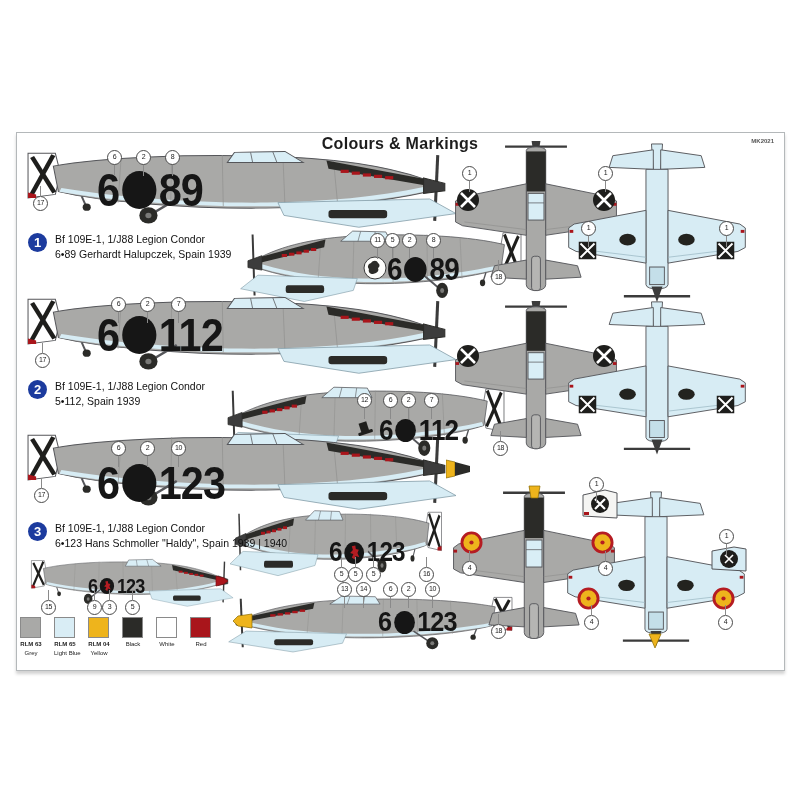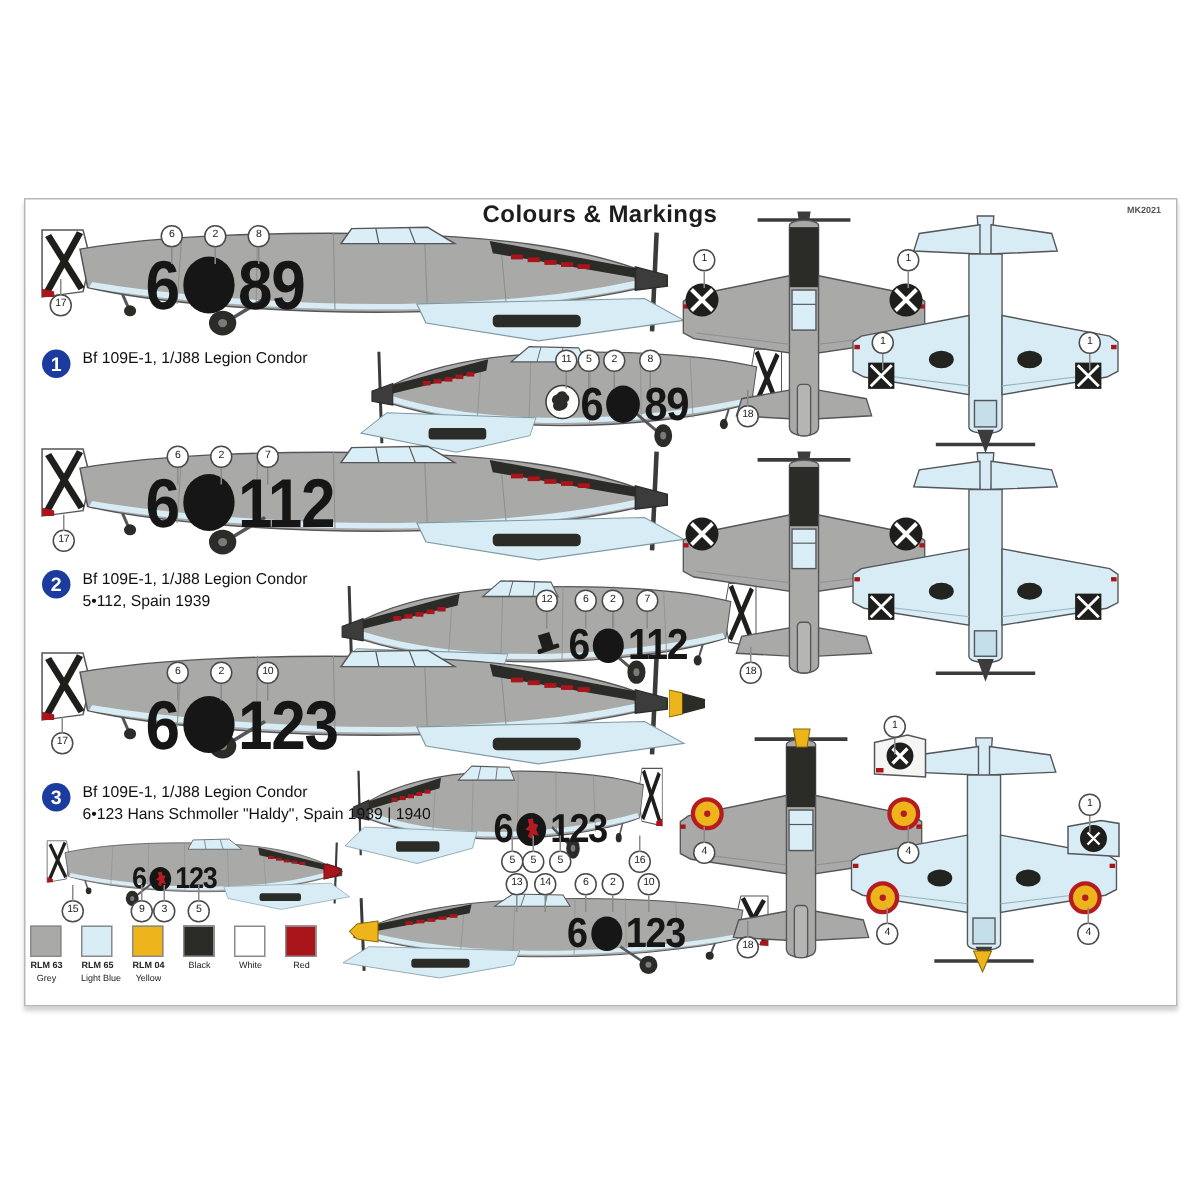--- a/index.html
+++ b/index.html
@@ -154,20 +154,21 @@
 </div>
 <div class="code" style="left:387px;top:254px;font-size:31px">
  <span>6</span>
     <span class="d" style="width:25px;height:25px"></span>
     <span>89</span>
 </div>
 
 <div class="badge" style="left:28px;top:233px">1</div>
 <div class="entry" style="left:55px;top:232px">
  <div>Bf 109E-1, 1/J88 Legion Condor</div>
+ <div>6•89 Gerhardt Halupczek, Spain 1939</div>
 </div>
 
 <svg class="plane" viewBox="0 0 430 92" preserveAspectRatio="none" style="left:25px;top:292px;width:435px;height:84px">
     <use href="#prof"></use>
   </svg>
 <svg class="plane" viewBox="0 0 430 92" preserveAspectRatio="none" style="left:218px;top:382px;width:288px;height:80px">
     <use href="#prof" transform="translate(430 0) scale(-1 1)"></use>
   </svg>
 <svg class="plane" viewBox="0 0 190 170" preserveAspectRatio="none" style="left:452px;top:300px;width:168px;height:160px">
     <use href="#topv"></use>

